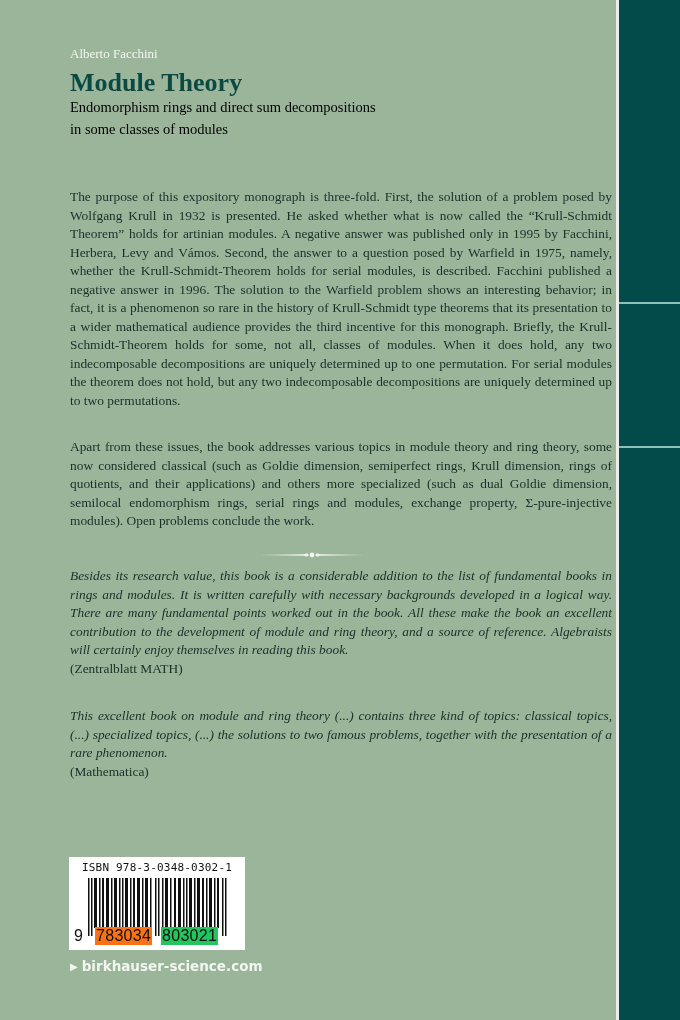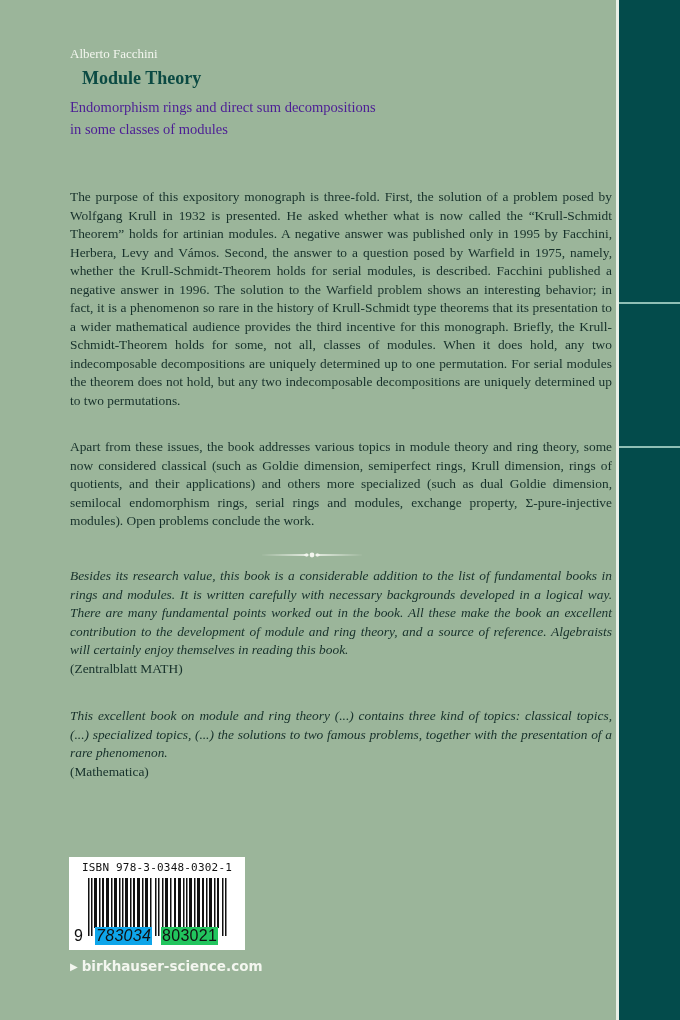--- a/index.html
+++ b/index.html
@@ -7,40 +7,40 @@
       width: 680px; height: 1020px; position: relative; overflow: hidden;
       background: #9bb59a;
       font-family: "DejaVu Serif", "Liberation Serif", serif;
     }
     .back { position: absolute; left: 0; top: 0; width: 616px; height: 1020px; background: #9bb59a; }
     .spine-white { position: absolute; left: 616px; top: 0; width: 3px; height: 1020px; background: #e8efe6; }
     .spine { position: absolute; left: 619px; top: 0; width: 61px; height: 1020px; background: #034b4b; }
     .spine-line { position: absolute; left: 619px; width: 61px; height: 2px; background: #8fbfb5; }
 
     .author { position: absolute; left: 70px; top: 46px; font-size: 13px; color: #f3f6ef; font-family: "Liberation Serif", serif; text-align: center; }
-    .title { position: absolute; left: 70px; top: 68px; font-size: 18px; font-weight: bold; color: #0b4a43; font-family: "Liberation Serif", serif; margin-left: 12px; }
-    .subtitle { position: absolute; left: 70px; top: 96px; font-size: 14.5px; line-height: 22px; color: #4c1d95; font-family: "Liberation Serif", serif; width: 540px; }
+    .title { position: absolute; left: 70px; top: 68px; font-size: 26px; font-weight: bold; color: #0b4a43; font-family: "Liberation Serif", serif; }
+    .subtitle { position: absolute; left: 70px; top: 96px; font-size: 14.5px; line-height: 22px; color: #000000; font-family: "Liberation Serif", serif; width: 540px; }
 
     .para { position: absolute; left: 70px; width: 542px; font-size: 13.4px; line-height: 18.5px; color: #16302a; text-align: justify; font-family: "Liberation Serif", serif; }
     .para1 { top: 188px; }
     .para2 { top: 438px; }
     .quote { position: absolute; left: 70px; width: 542px; font-size: 13.4px; line-height: 18.5px; color: #16302a; font-family: "Liberation Serif", serif; }
     .quote .q { font-style: italic; text-align: justify; display: block; }
     .quote .src { font-style: normal; display: block; }
     .quote1 { top: 567px; }
     .quote2 { top: 707px; }
 
     .ornament { position: absolute; left: 260px; top: 552px; width: 104px; height: 6px; }
 
     .barcode-box { position: absolute; left: 69px; top: 857px; width: 176px; height: 93px; background: #ffffff; }
     .isbn-text { position: absolute; left: 0; top: 4px; width: 176px; text-align: center; font-family: "DejaVu Sans Mono", "Liberation Mono", monospace; font-size: 11px; color: #111; letter-spacing: 0.2px; }
     .bars { position: absolute; left: 19px; top: 21px; width: 140px; height: 58px; }
     .barcode-digits { position: absolute; left: 0; top: 70px; width: 176px; font-family: "Liberation Sans", sans-serif; font-size: 16px; color: #111; }
     .d-first { position: absolute; left: 4px; top: 0; background: #fff; padding: 0 1px; }
-    .d-left { position: absolute; left: 26px; top: 0; background: #0ea5e9; padding: 0 1px; letter-spacing: 0.3px; font-style: italic; }
+    .d-left { position: absolute; left: 26px; top: 0; background: #f97316; padding: 0 1px; letter-spacing: 0.3px; }
     .d-right { position: absolute; left: 92px; top: 0; background: #22c55e; padding: 0 1px; letter-spacing: 0.3px; }
 
     .website { position: absolute; left: 70px; top: 958px; font-family: "DejaVu Sans", sans-serif; font-size: 13.5px; font-weight: bold; color: #f3f6ef; }
     .website .arrow { font-size: 10px; margin-right: 4px; position: relative; top: -1px; }
   </style>
 </head>
 <body>
 
 <div class="back"></div>
 <div class="spine-white"></div>

